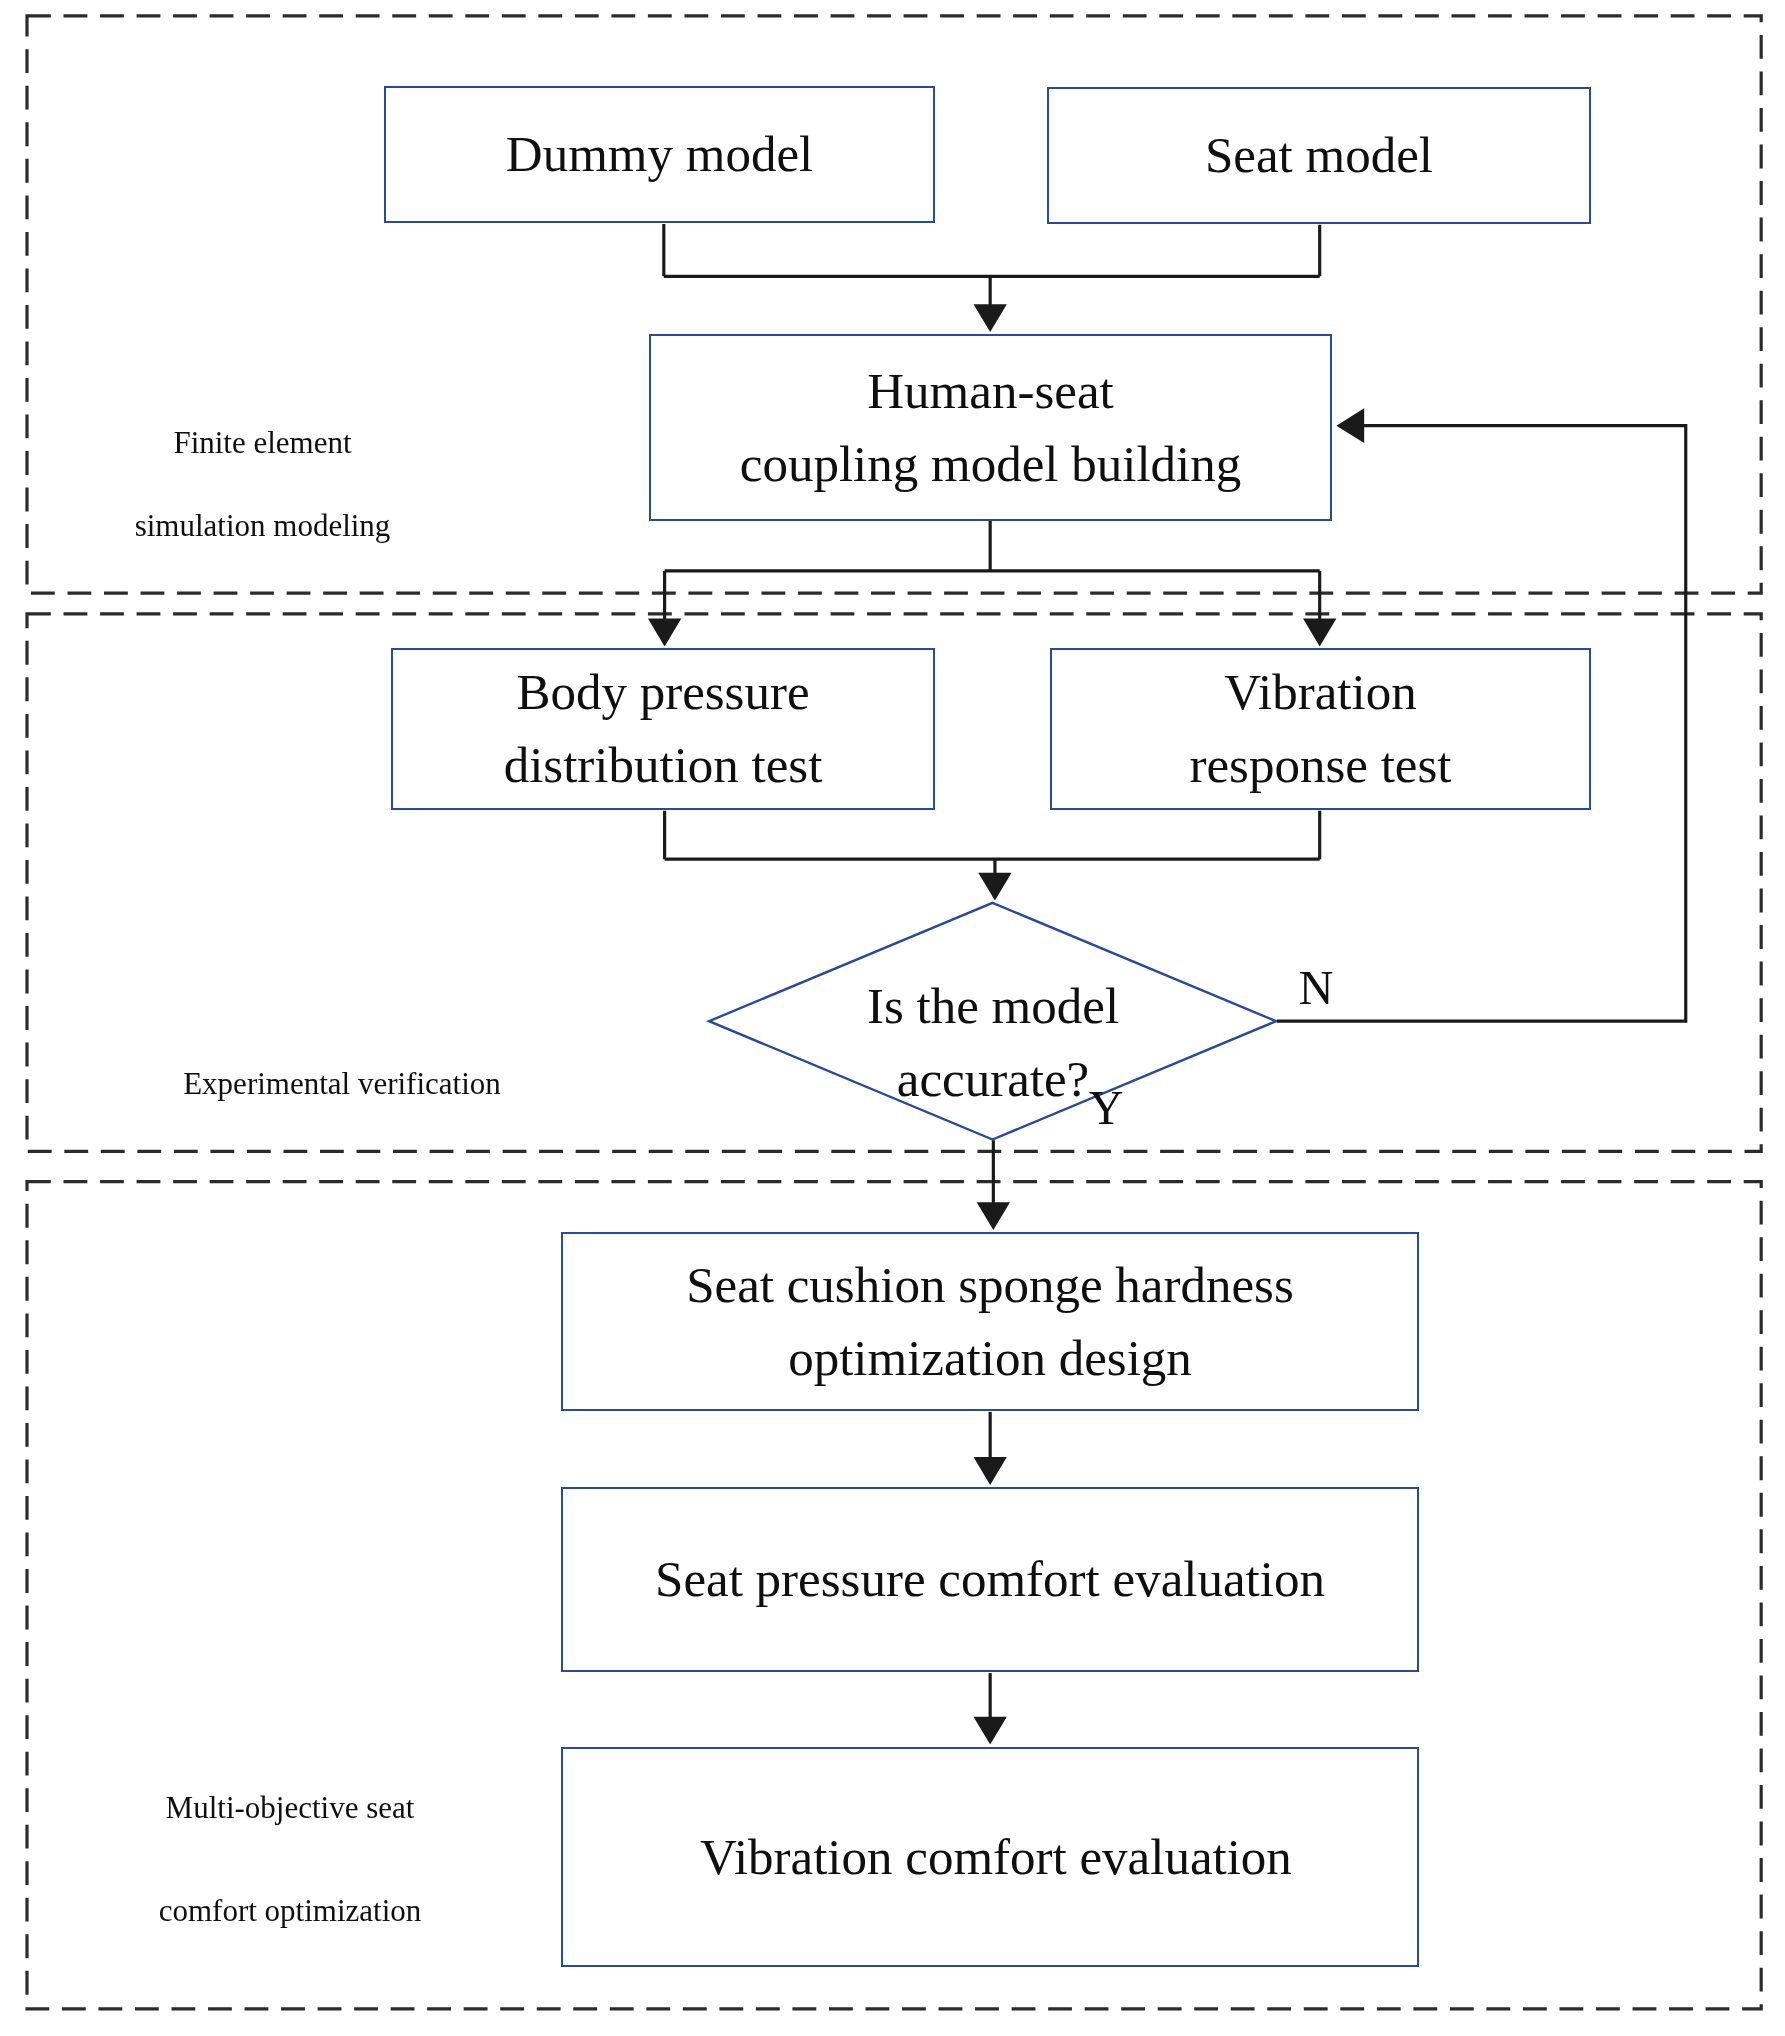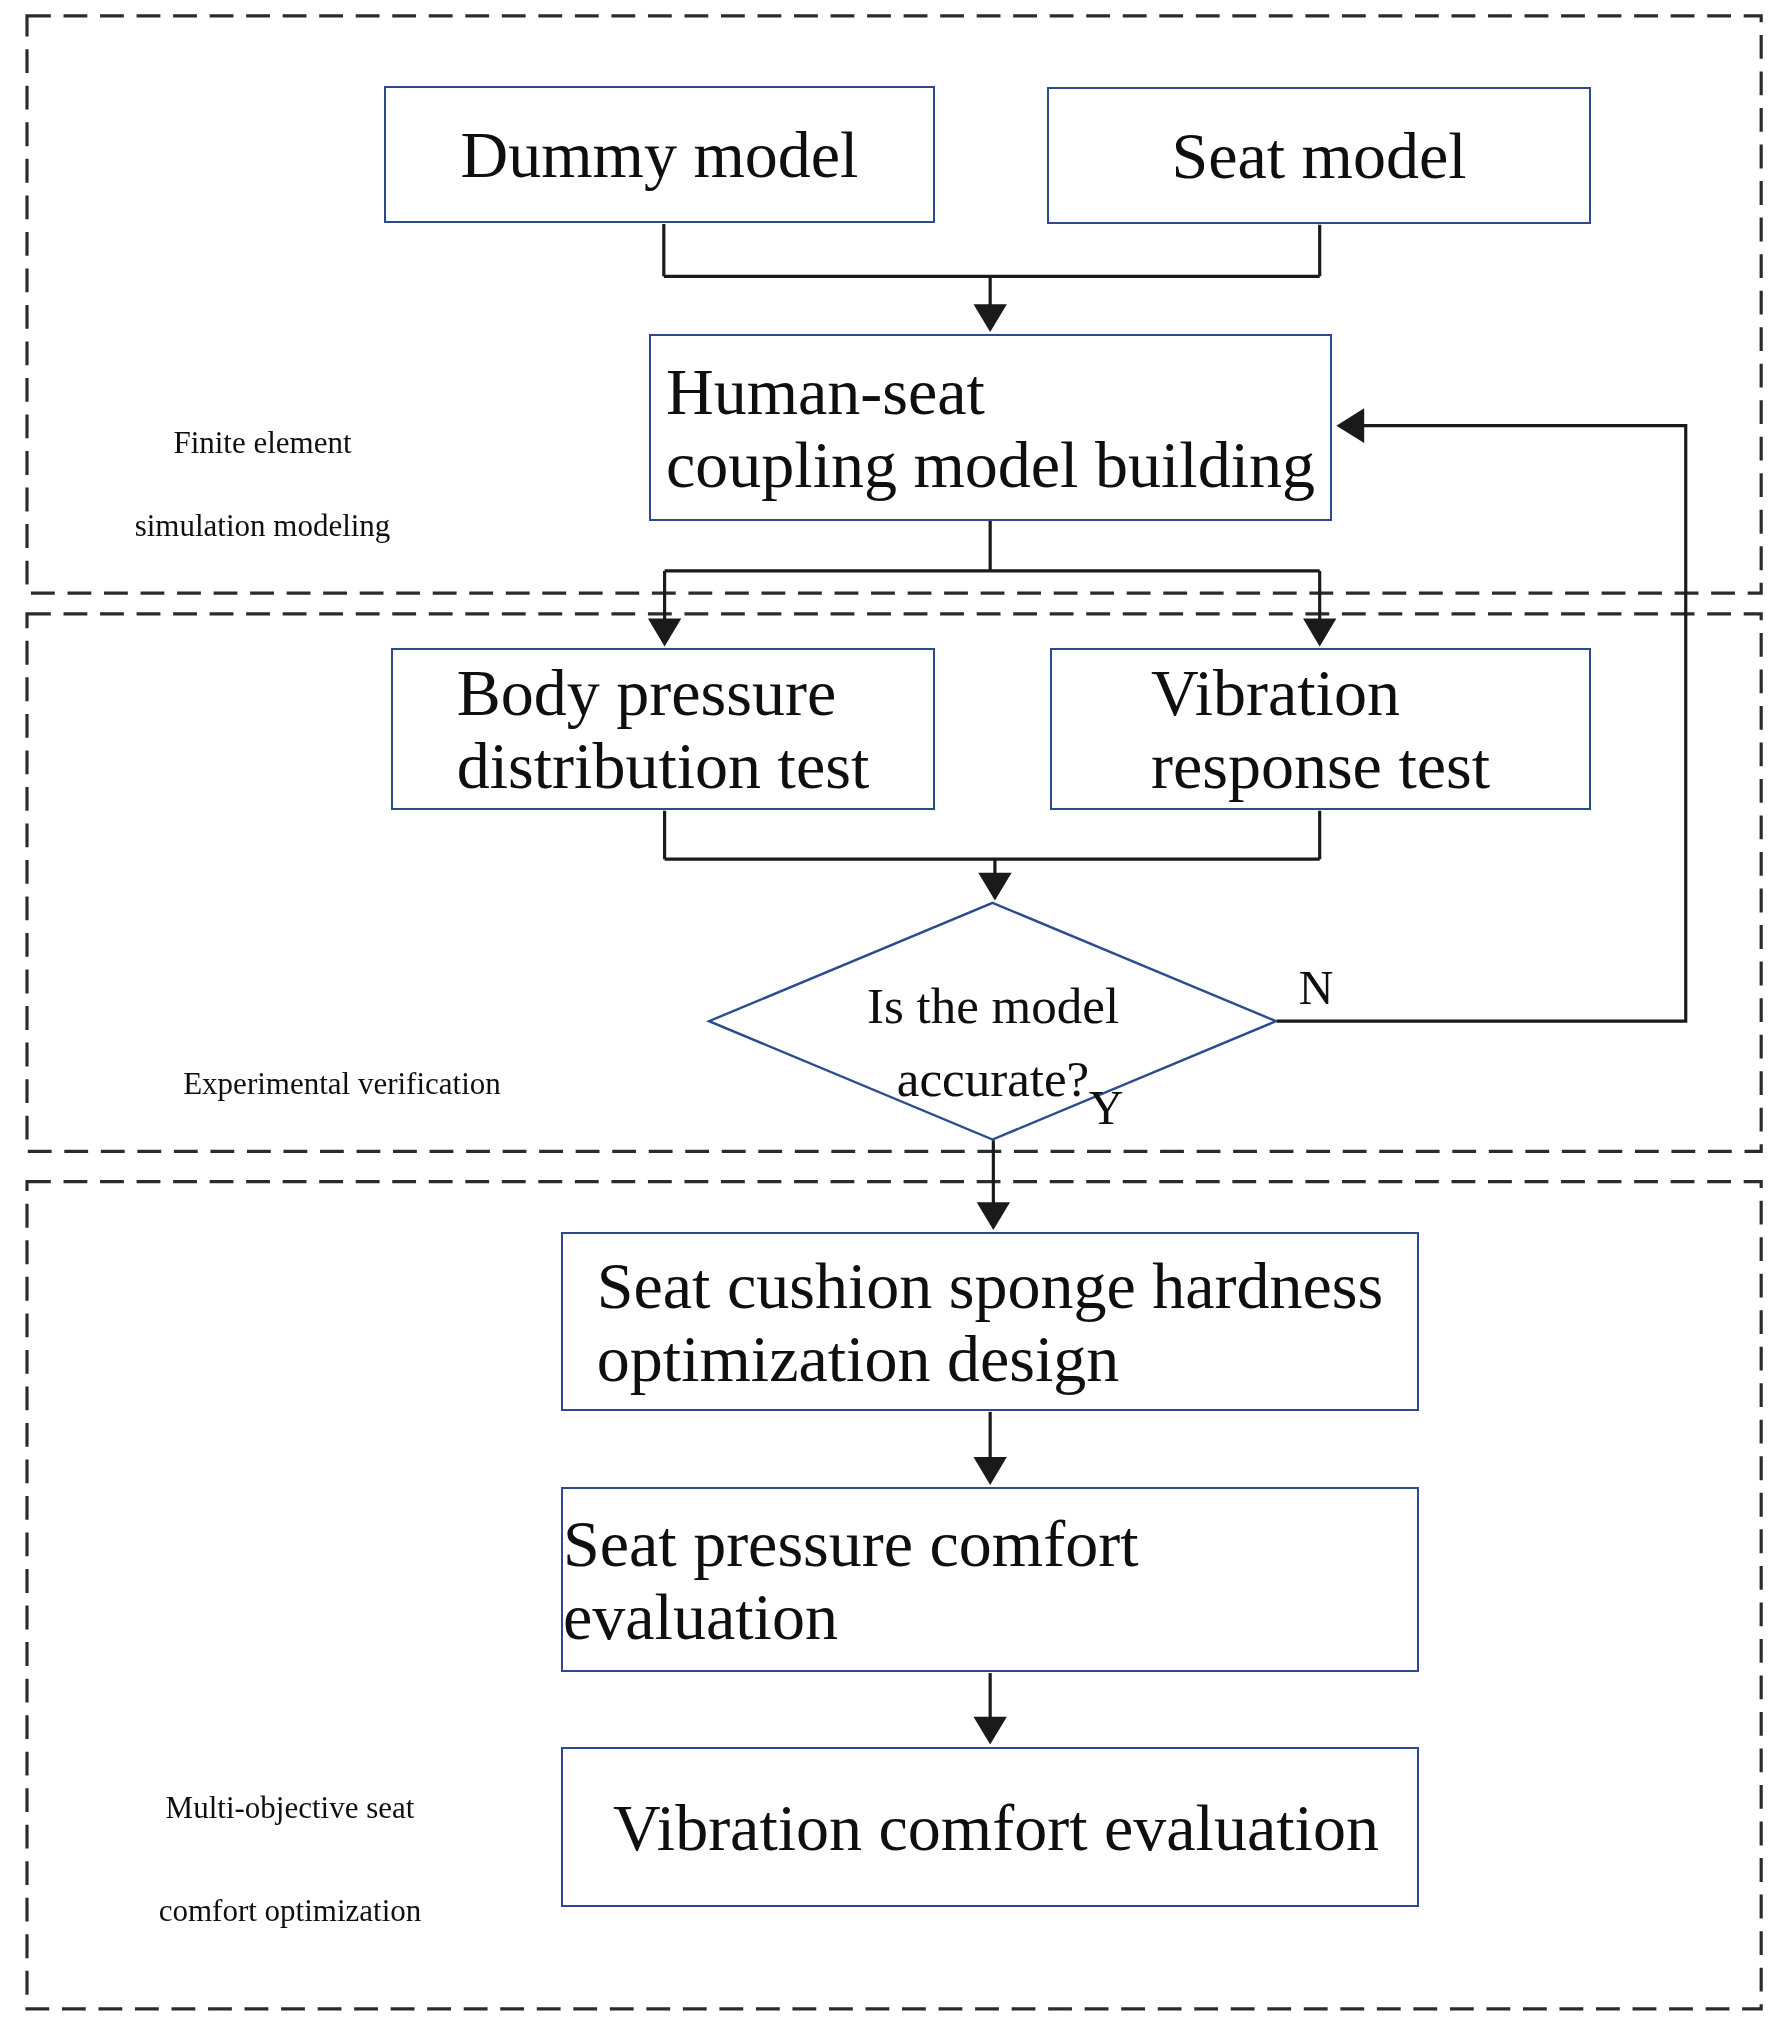--- a/index.html
+++ b/index.html
@@ -10,22 +10,22 @@
     font-family:"Liberation Serif", serif;
     color:#0f0f0f;
   }
   #wires{position:absolute;left:0;top:0;width:1785px;height:2036px;}
   .node{
     position:absolute;
     box-sizing:border-box;
     border:2.4px solid #2b4a8f;
     background:#ffffff;
     display:flex;align-items:center;justify-content:center;
-    text-align:left;
-    font-size:66px;line-height:73px;
+    text-align:center;
+    font-size:51px;line-height:73px;
     white-space:pre-line;
   }
   .dlabel{
     position:absolute;
     display:flex;align-items:center;justify-content:center;
     text-align:center;
     font-size:51px;line-height:73px;
     white-space:pre-line;
     margin-top:22px;
   }
@@ -91,21 +91,21 @@
 response test</div>
 
   <div class="dlabel" style="left:715px;top:948px;width:556px;height:146px;">Is the model
 accurate?</div>
 
   <div class="node" style="left:561px;top:1232px;width:858px;height:179px;">Seat cushion sponge hardness
 optimization design</div>
 
   <div class="node" style="left:561px;top:1487px;width:858px;height:185px;">Seat pressure comfort evaluation</div>
 
-  <div class="node" style="left:561px;top:1747px;width:858px;height:160px;padding-left:12px;">Vibration comfort evaluation</div>
+  <div class="node" style="left:561px;top:1747px;width:858px;height:220px;padding-left:12px;">Vibration comfort evaluation</div>
 
   <div class="seclabel" style="left:32px;top:401px;width:461px;line-height:83px;">Finite element
 simulation modeling</div>
 
   <div class="seclabel" style="left:48px;top:1056px;width:588px;line-height:56px;text-align:center;">Experimental verification</div>
 
   <div class="seclabel" style="left:44px;top:1756px;width:492px;line-height:103px;">Multi-objective seat
 comfort optimization</div>
 
   <div class="branch" style="left:1286px;top:962px;width:60px;">N</div>

